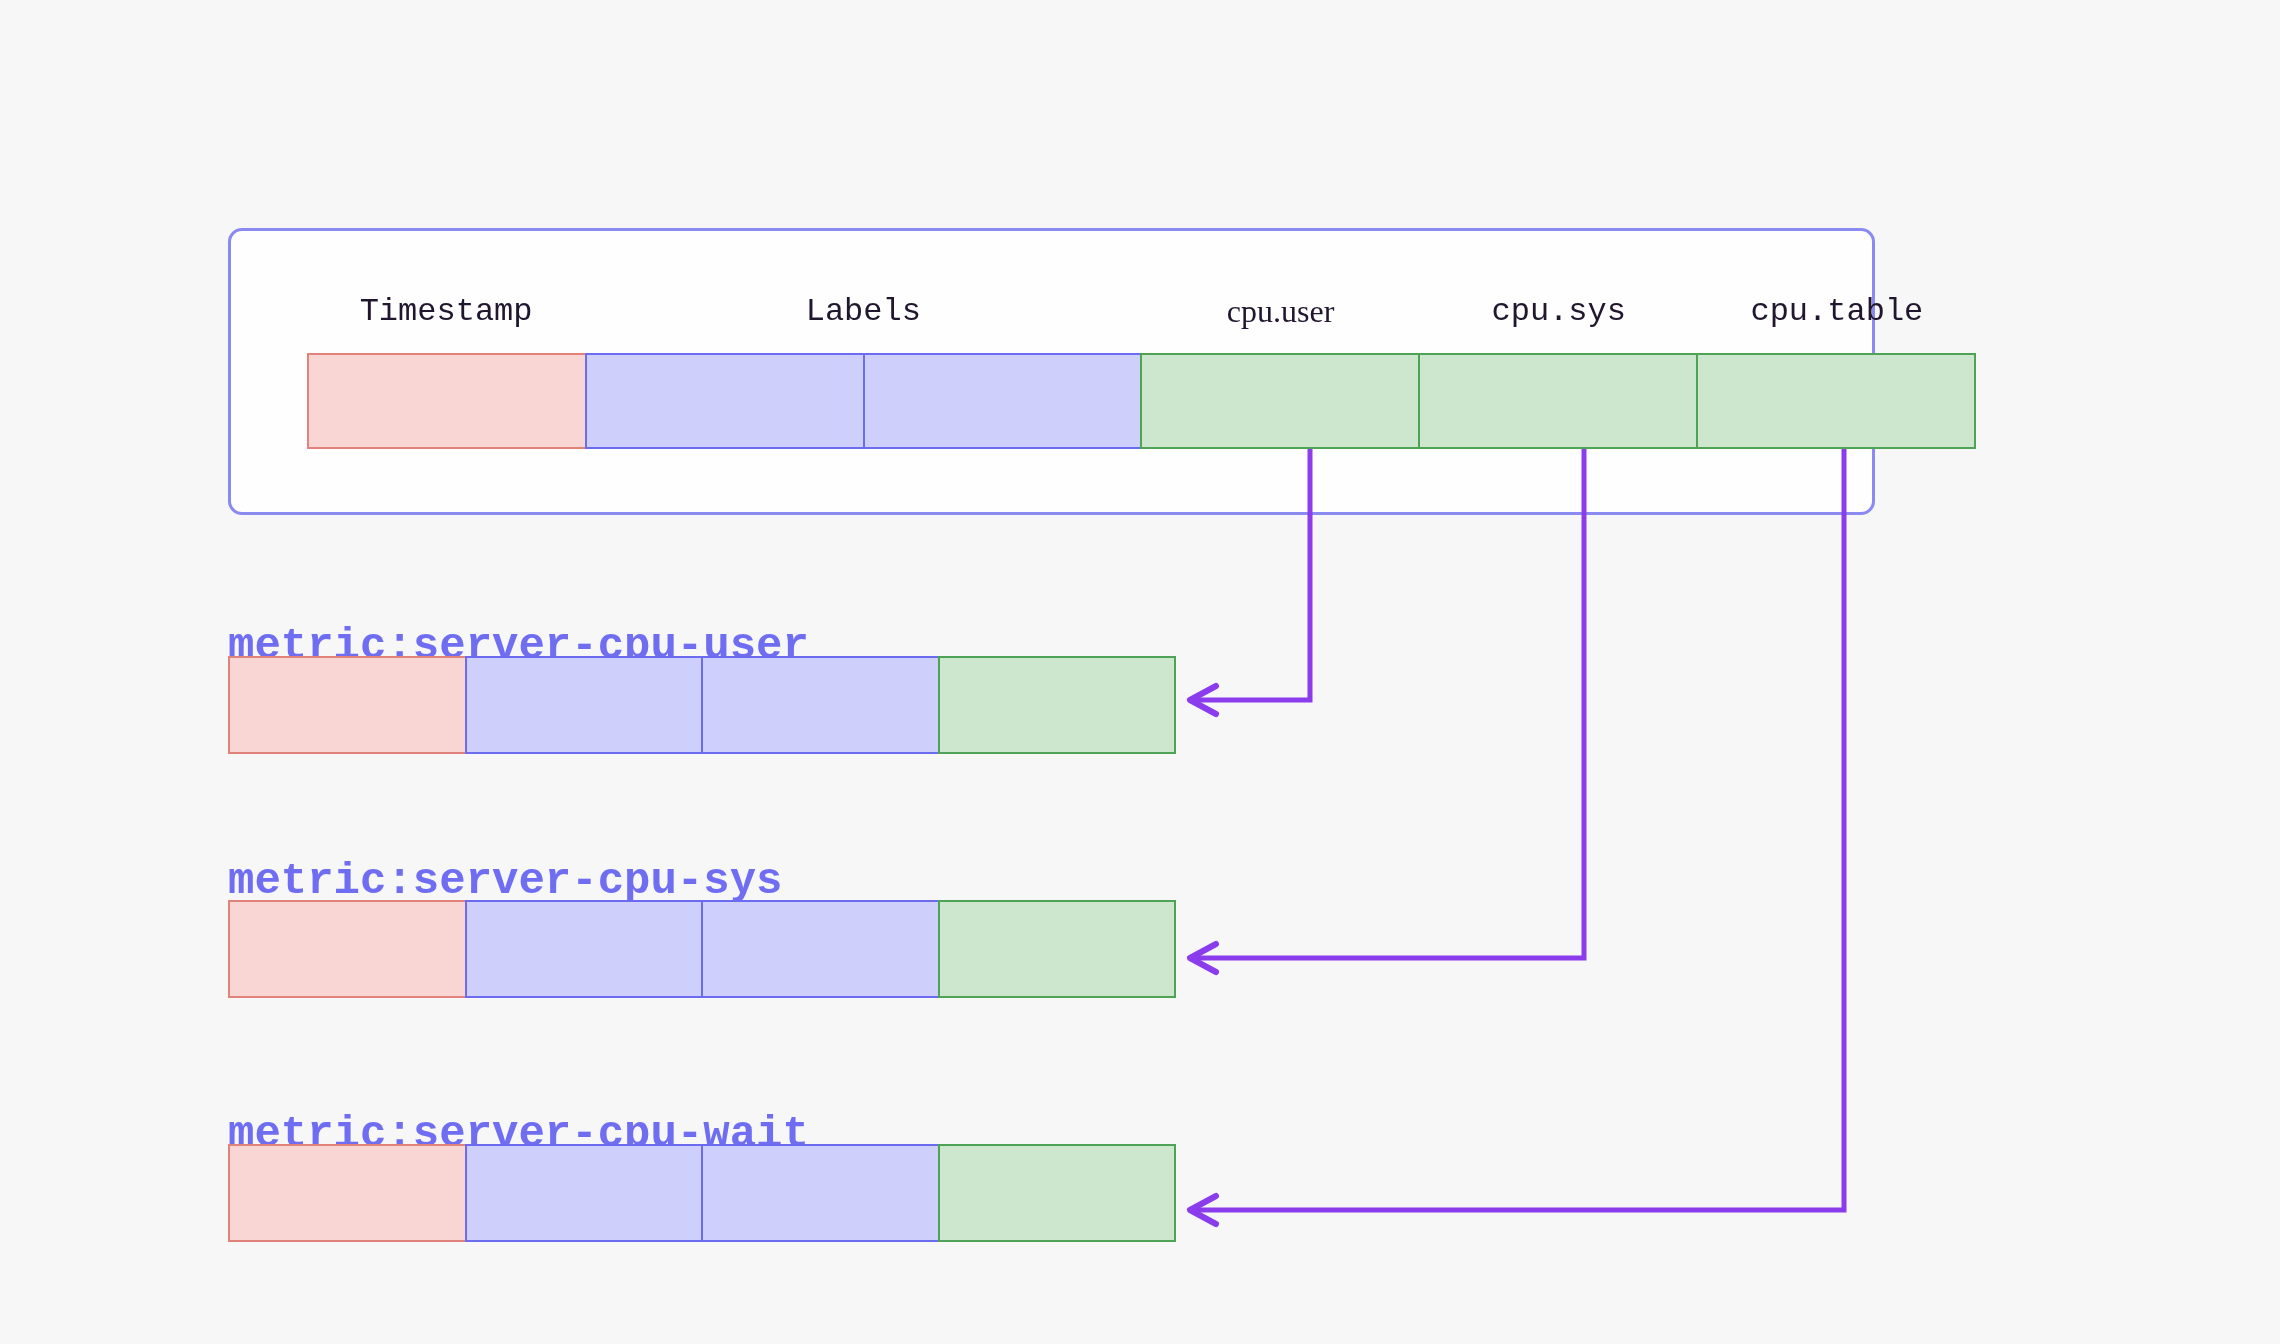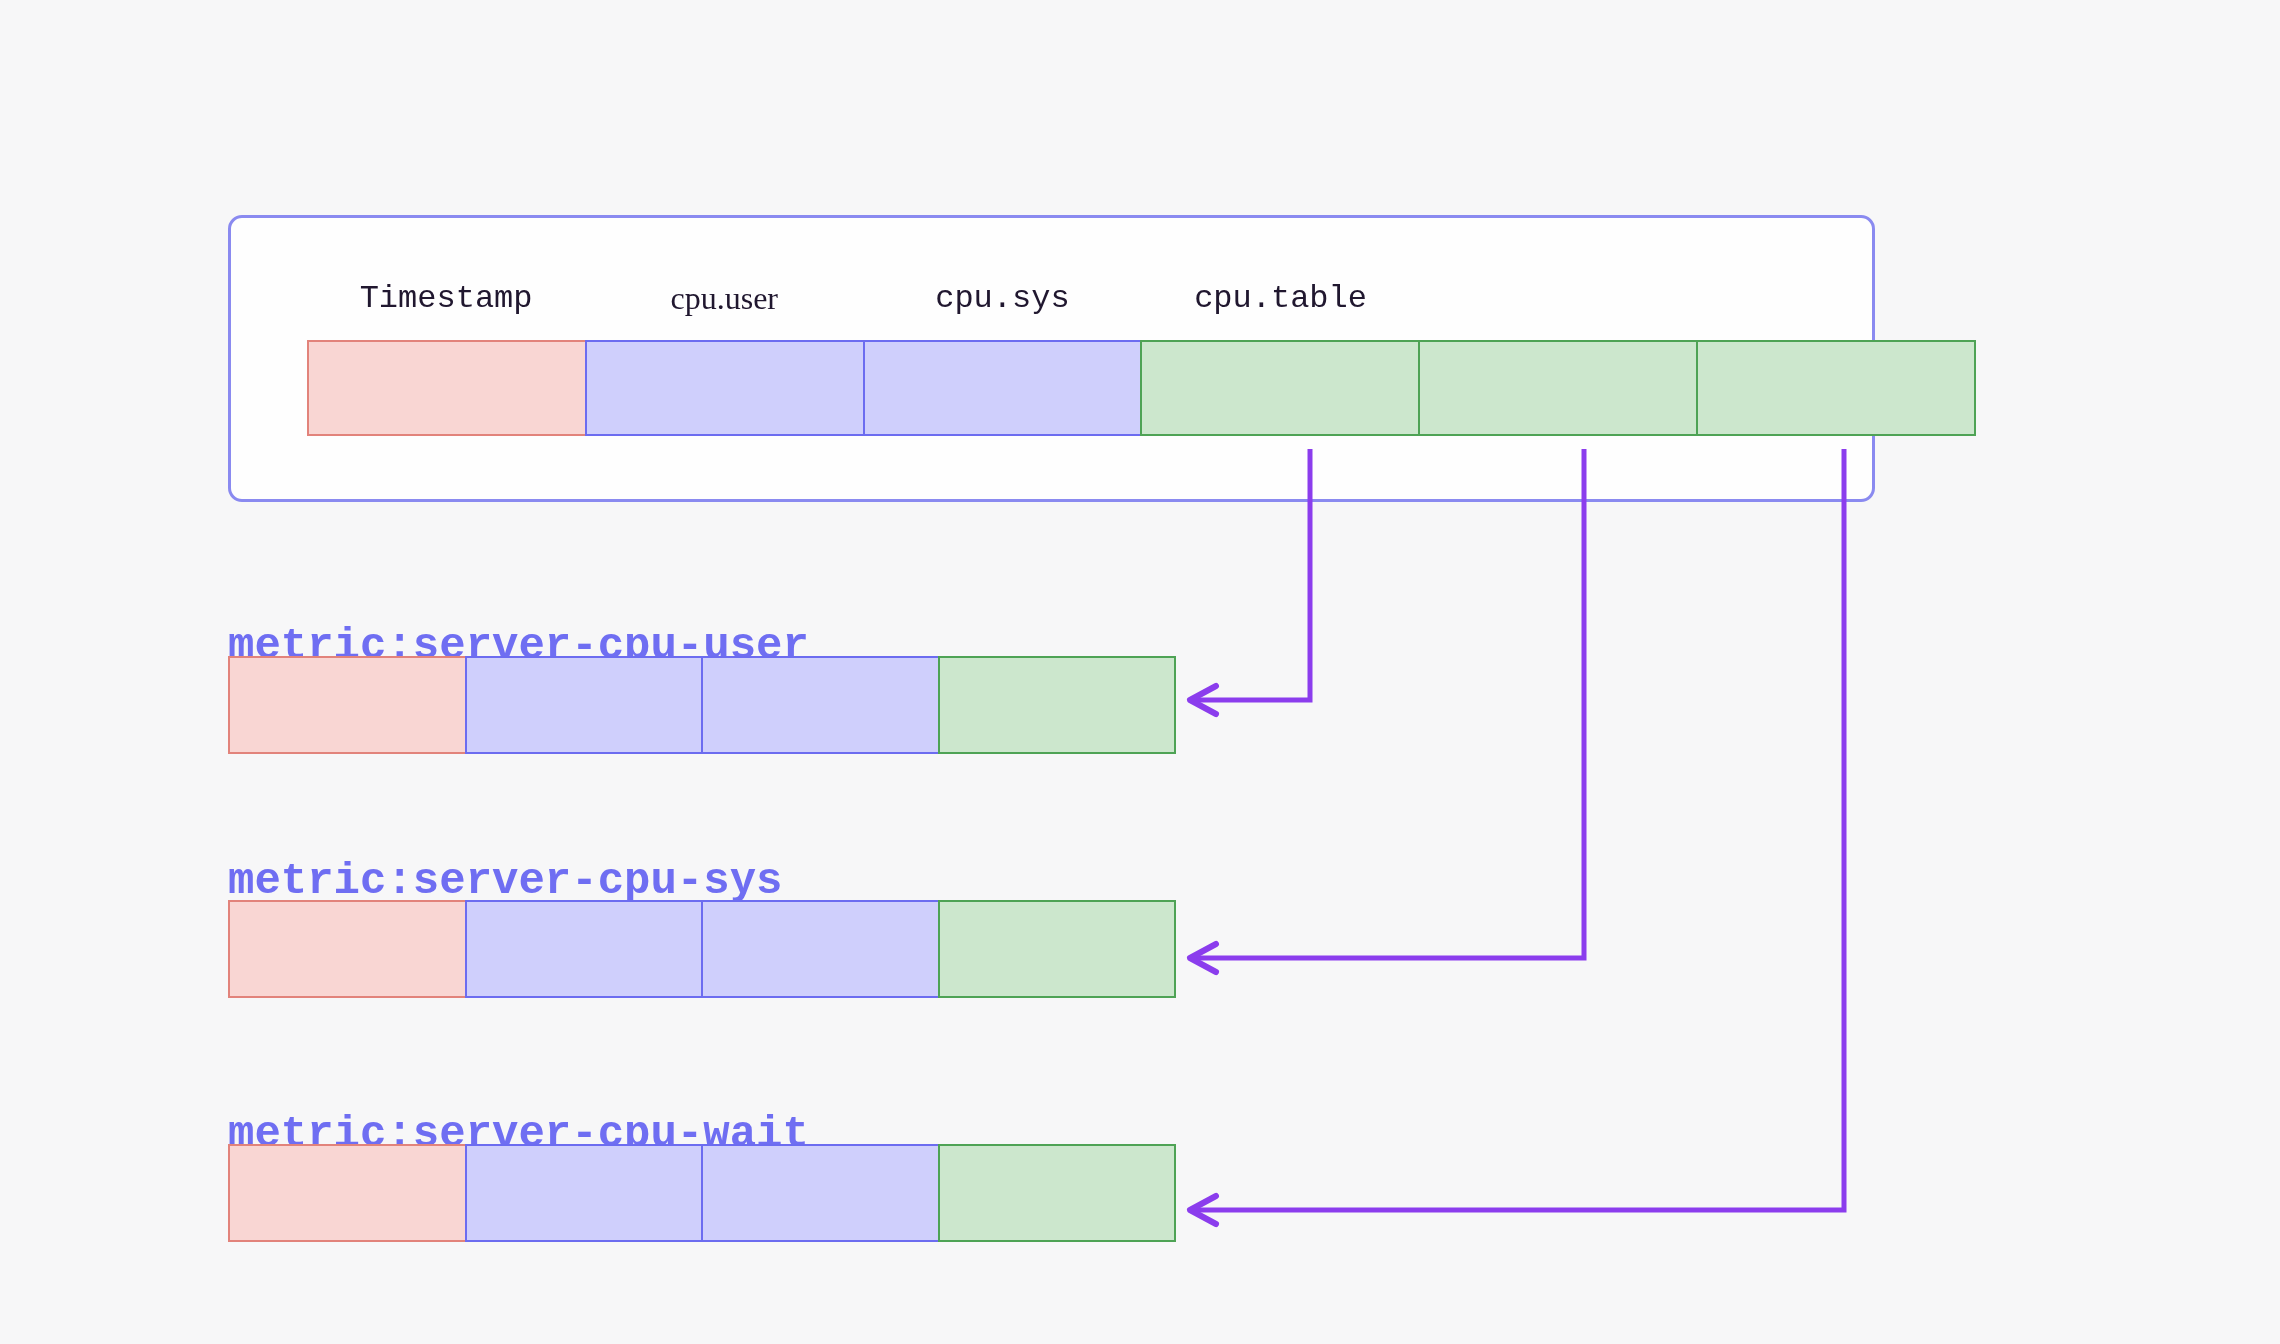--- a/index.html
+++ b/index.html
@@ -26,21 +26,21 @@
   .page-title {
     position: absolute;
     left: 184px; top: 122px;
     font-size: 44px;
     font-weight: bold;
     color: var(--label);
     white-space: pre;
   }
   .table-box {
     position: absolute;
-    left: 228px; top: 215px;
+    left: 228px; top: 228px;
     width: 1647px; height: 287px;
     background: var(--box-bg);
     border: 3px solid var(--box-border);
     border-radius: 14px;
   }
   .header-row {
     position: absolute;
     left: 76px; top: 58px;
     width: 1669px; height: 44px;
     display: flex;
@@ -90,20 +90,21 @@
 </style>
 </head>
 <body>
 
 <div class="canvas">
 
 
   <div class="table-box">
     <div class="header-row" id="header-row">
         <div class="header-cell" style="width: 16.6667%;">Timestamp</div>
+        <div class="header-cell" style="width: 33.3333%;">Labels</div>
         <div class="header-cell" style="width: 16.6667%; font-family: Liberation Serif, serif;">cpu.user</div>
         <div class="header-cell" style="width: 16.6667%;">cpu.sys</div>
         <div class="header-cell" style="width: 16.6667%;">cpu.table</div>
       </div>
     <div class="cells-row" id="table-cells">
         <div class="cell cell-timestamp" style="width: 280.167px;"></div>
         <div class="cell cell-labels" style="width: 280.167px;"></div>
         <div class="cell cell-labels" style="width: 280.167px;"></div>
         <div class="cell cell-metric" style="width: 280.167px;"></div>
         <div class="cell cell-metric" style="width: 280.167px;"></div>

